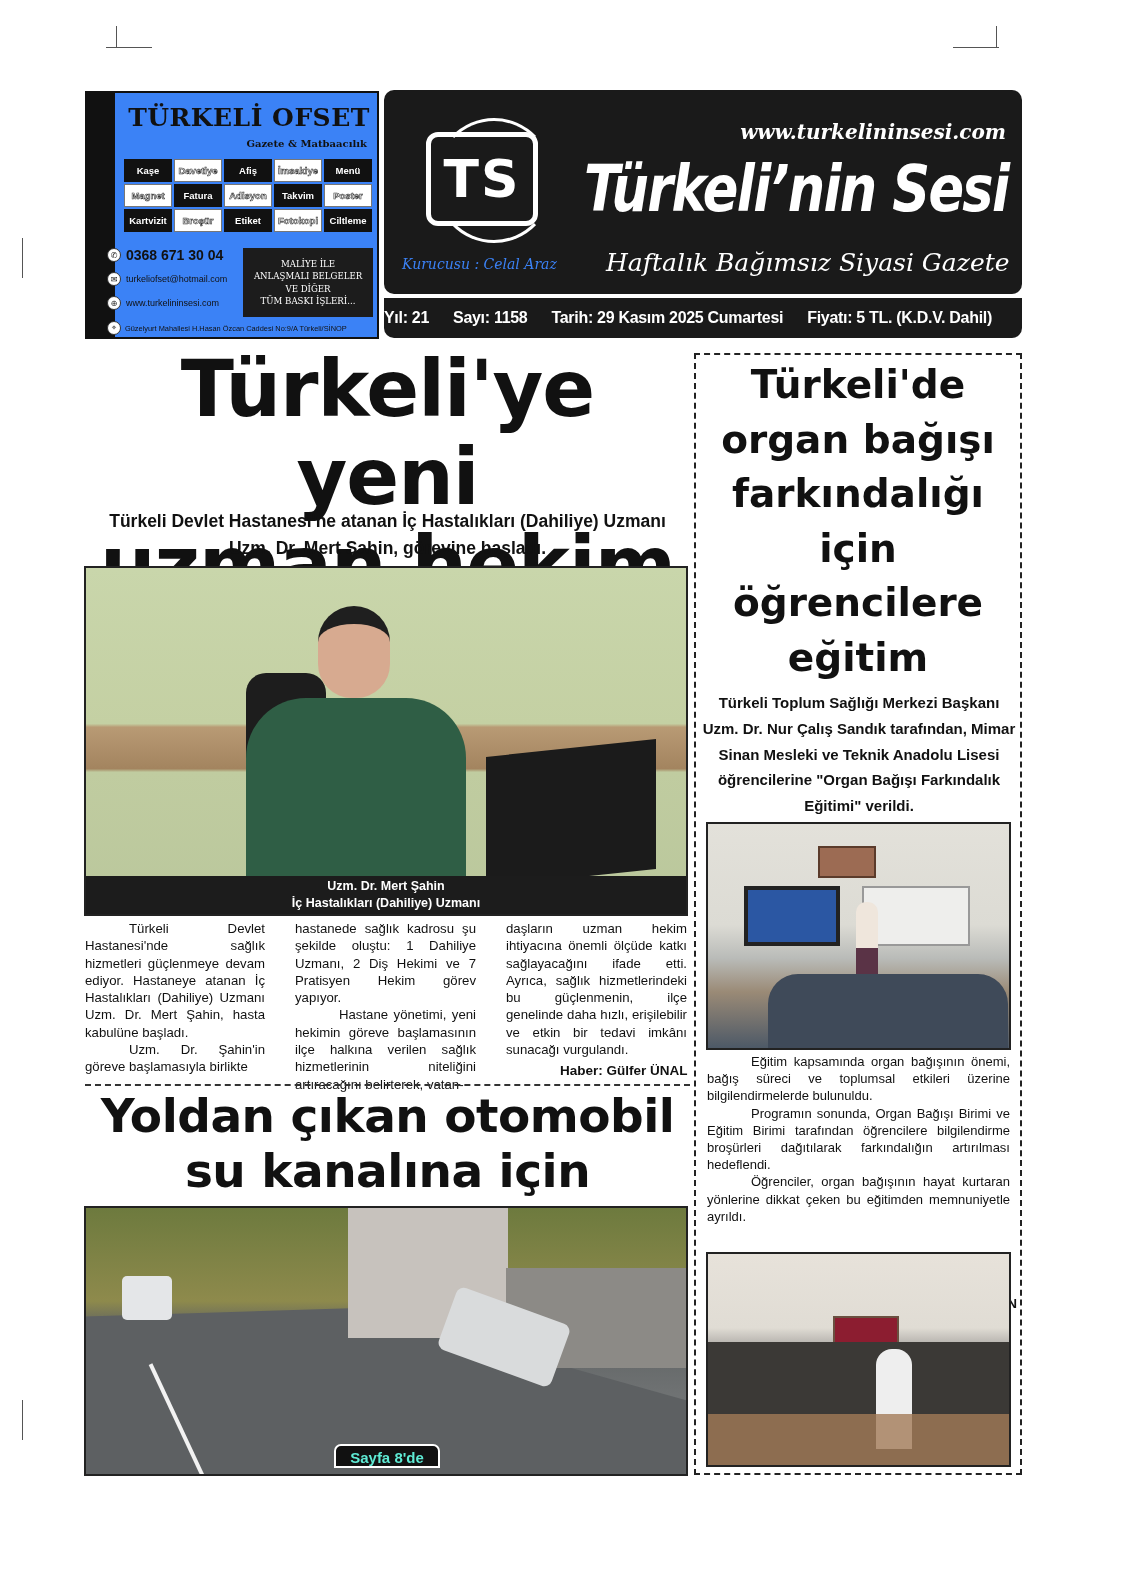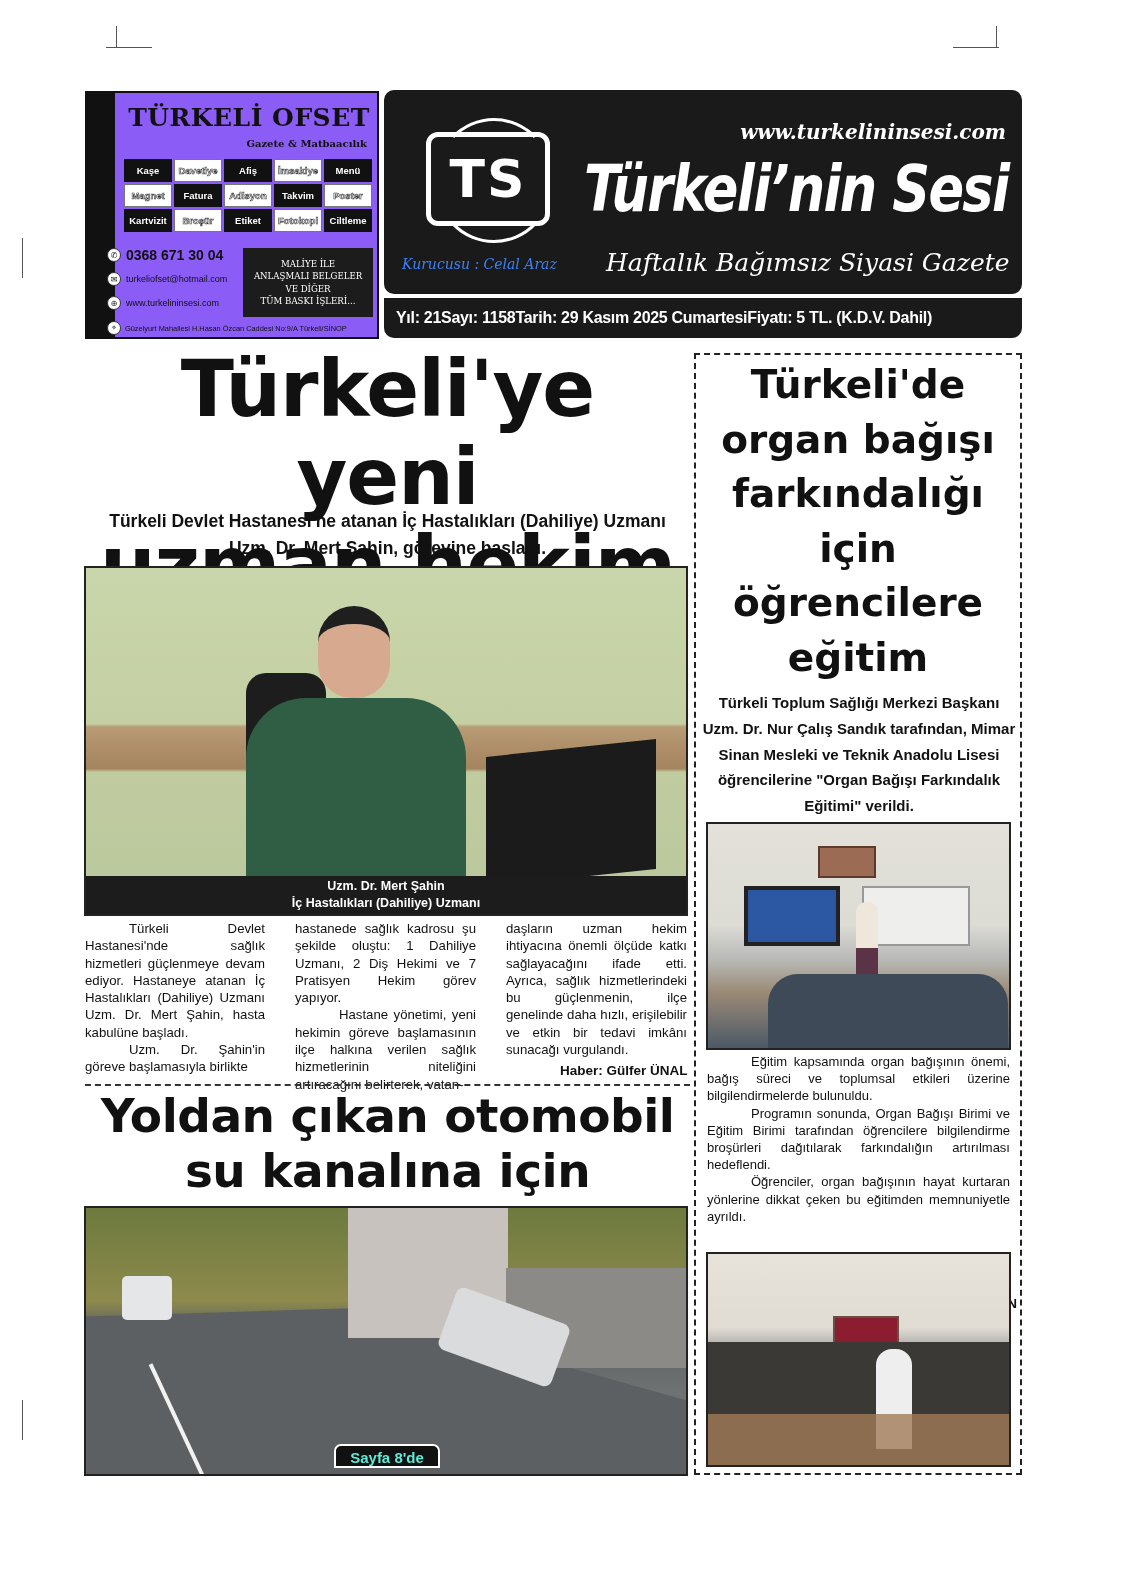--- a/index.html
+++ b/index.html
@@ -1,45 +1,45 @@
 <!DOCTYPE html>
 <html><head>
 <meta charset="utf-8">
 <style>
   * { box-sizing: border-box; margin: 0; padding: 0; }
   body { width: 1123px; height: 1587px; background: #ffffff; position: relative; overflow: hidden; font-family: "Liberation Sans", sans-serif; color: #111; }
   .crop { position: absolute; background: #555; }
 
   
-  .ad { position: absolute; left: 85px; top: 91px; width: 294px; height: 248px; border: 2px solid #111; background: #8b5cf6; }
+  .ad { position: absolute; left: 85px; top: 91px; width: 294px; height: 248px; border: 2px solid #111; background: #3b82f6; }
   .ad-strip { position: absolute; left: 0; top: 0; width: 28px; height: 100%; background: #111; }
   .ad-title { position: absolute; left: 36px; top: 10px; width: 252px; text-align: center; font-family: "DejaVu Serif", serif; font-weight: bold; font-size: 25px; letter-spacing: 0.5px; color: #111; }
   .ad-sub { position: absolute; right: 10px; top: 45px; font-family: "DejaVu Serif", serif; font-weight: bold; font-size: 10px; color: #111; }
   .ad-grid { position: absolute; left: 37px; top: 66px; width: 248px; display: grid; grid-template-columns: repeat(5, 1fr); gap: 2px; }
   .ad-cell { height: 23px; display: flex; align-items: center; justify-content: center; font-size: 9.5px; font-weight: bold; }
   .ad-cell.dark { background: #111; color: #fff; }
   .ad-cell.light { background: #fff; color: #fff; border: 1px solid #777; -webkit-text-stroke: 0.6px #333; }
   .ad-contact { position: absolute; left: 20px; top: 150px; }
   .ad-row { display: flex; align-items: center; gap: 5px; height: 24px; }
   .ad-ico { width: 14px; height: 14px; border-radius: 50%; border: 1px solid #333; display: flex; align-items: center; justify-content: center; font-size: 8px; background: #fff; }
   .ad-phone { font-size: 14px; font-weight: bold; }
   .ad-small { font-size: 9px; }
   .ad-addr { position: absolute; left: 20px; top: 228px; display: flex; align-items: center; gap: 4px; font-size: 7.4px; white-space: nowrap; }
   .ad-box { position: absolute; left: 156px; top: 155px; width: 130px; height: 69px; background: #1c1c1c; color: #fff; font-family: "DejaVu Serif", serif; font-size: 8.6px; text-align: center; display: flex; flex-direction: column; justify-content: center; line-height: 1.45; }
 
   
   .mast { position: absolute; left: 384px; top: 90px; width: 638px; height: 204px; background: #1a1a1a; border-radius: 10px; overflow: hidden; }
-  .logo { position: absolute; left: 42px; top: 42px; width: 124px; height: 94px; border: 5px solid #fff; border-radius: 12px; }
+  .logo { position: absolute; left: 42px; top: 42px; width: 112px; height: 94px; border: 5px solid #fff; border-radius: 12px; }
   .logo-text { position: absolute; left: 0; right: 0; top: 12px; text-align: center; color: #fff; font-weight: bold; font-size: 52px; font-family: "DejaVu Sans", sans-serif; letter-spacing: 2px; }
   .logo-arc { position: absolute; left: 50px; top: 28px; width: 120px; height: 125px; border: 3px solid #fff; border-radius: 50%; border-left-color: transparent; border-right-color: transparent; }
   .mast-url { position: absolute; right: 16px; top: 30px; color: #fff; font-family: "DejaVu Serif", serif; font-style: italic; font-weight: bold; font-size: 20px; }
   .mast-title { position: absolute; right: 14px; top: 62px; color: #fff; font-family: "DejaVu Sans", sans-serif; font-style: italic; font-weight: bold; font-size: 64px; letter-spacing: -2px; transform: scaleX(0.82); transform-origin: right center; }
   .mast-founder { position: absolute; left: 18px; top: 166px; color: #3b82f6; font-family: "DejaVu Serif", serif; font-style: italic; font-size: 14px; }
   .mast-tag { position: absolute; left: 222px; top: 158px; color: #fff; font-family: "DejaVu Serif", serif; font-style: italic; font-size: 25px; }
-  .infobar { position: absolute; left: 384px; top: 298px; width: 638px; height: 40px; background: #1a1a1a; border-radius: 0 0 10px 10px; display: flex; align-items: center; padding-left: 12px; color: #fff; font-weight: bold; font-size: 16px; font-family: "Liberation Sans", sans-serif; letter-spacing: -0.3px; }
+  .infobar { position: absolute; left: 384px; top: 298px; width: 638px; height: 40px; background: #1a1a1a; border-radius: 0 0 10px 10px; display: flex; align-items: center; gap: 24px; color: #fff; font-weight: bold; font-size: 16px; font-family: "Liberation Sans", sans-serif; letter-spacing: -0.3px; }
 
   
   .h1 { position: absolute; left: 85px; top: 345px; width: 605px; text-align: center; font-family: "DejaVu Sans", sans-serif; font-weight: bold; font-size: 78px; line-height: 88px; letter-spacing: -1px; color: #111; }
   .deck { position: absolute; left: 85px; top: 508px; width: 605px; text-align: center; font-weight: bold; font-size: 17.5px; line-height: 27px; }
   .photo { position: absolute; border: 2px solid #222; overflow: hidden; }
   .photo1 { left: 84px; top: 566px; width: 604px; height: 350px; background: linear-gradient(180deg, #c9d6ab 0%, #c4d0a3 45%, #b89a74 46%, #a3845f 58%, #c0cca0 59%, #bac79c 100%); }
   .caption1 { position: absolute; left: 0; bottom: 0; width: 100%; height: 38px; background: #1c1c1c; color: #fff; text-align: center; font-weight: bold; font-size: 12.5px; line-height: 17px; padding-top: 2px; }
   .body-col { position: absolute; font-size: 13.2px; line-height: 17.3px; text-align: justify; color: #111; }
   .indent { text-indent: 44px; display: block; }
   .byline { position: absolute; font-weight: bold; font-size: 13.5px; }

